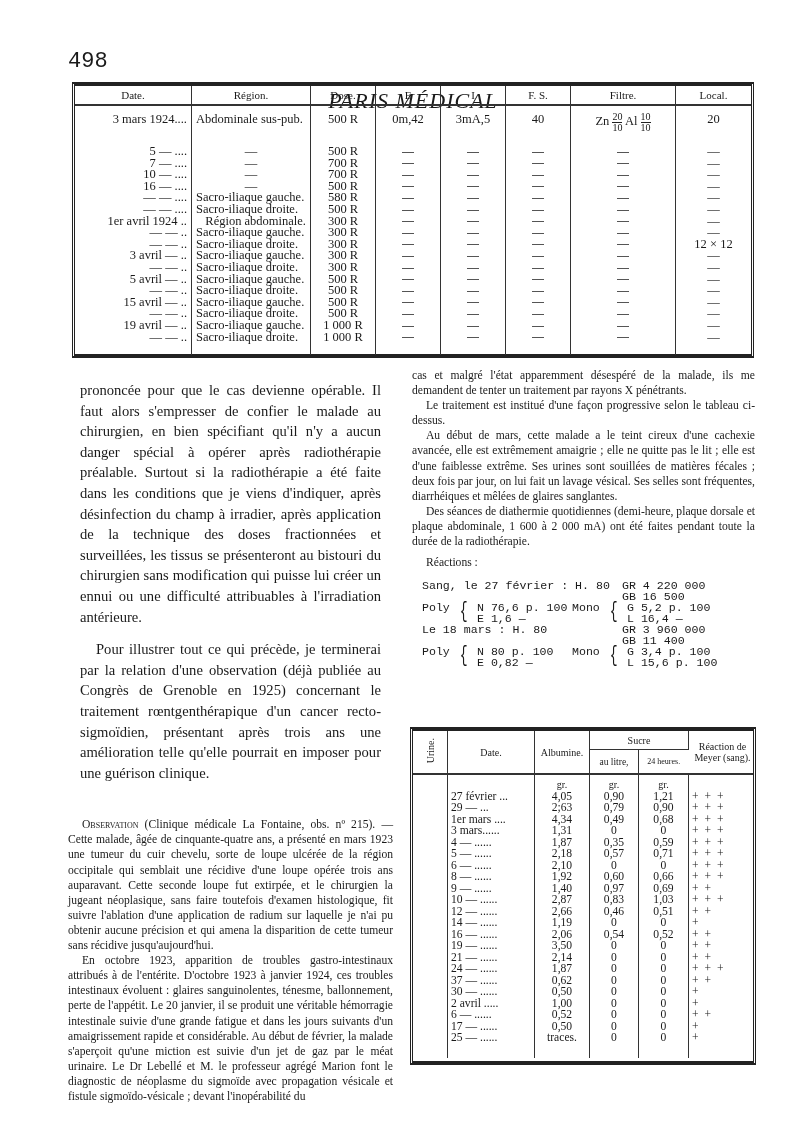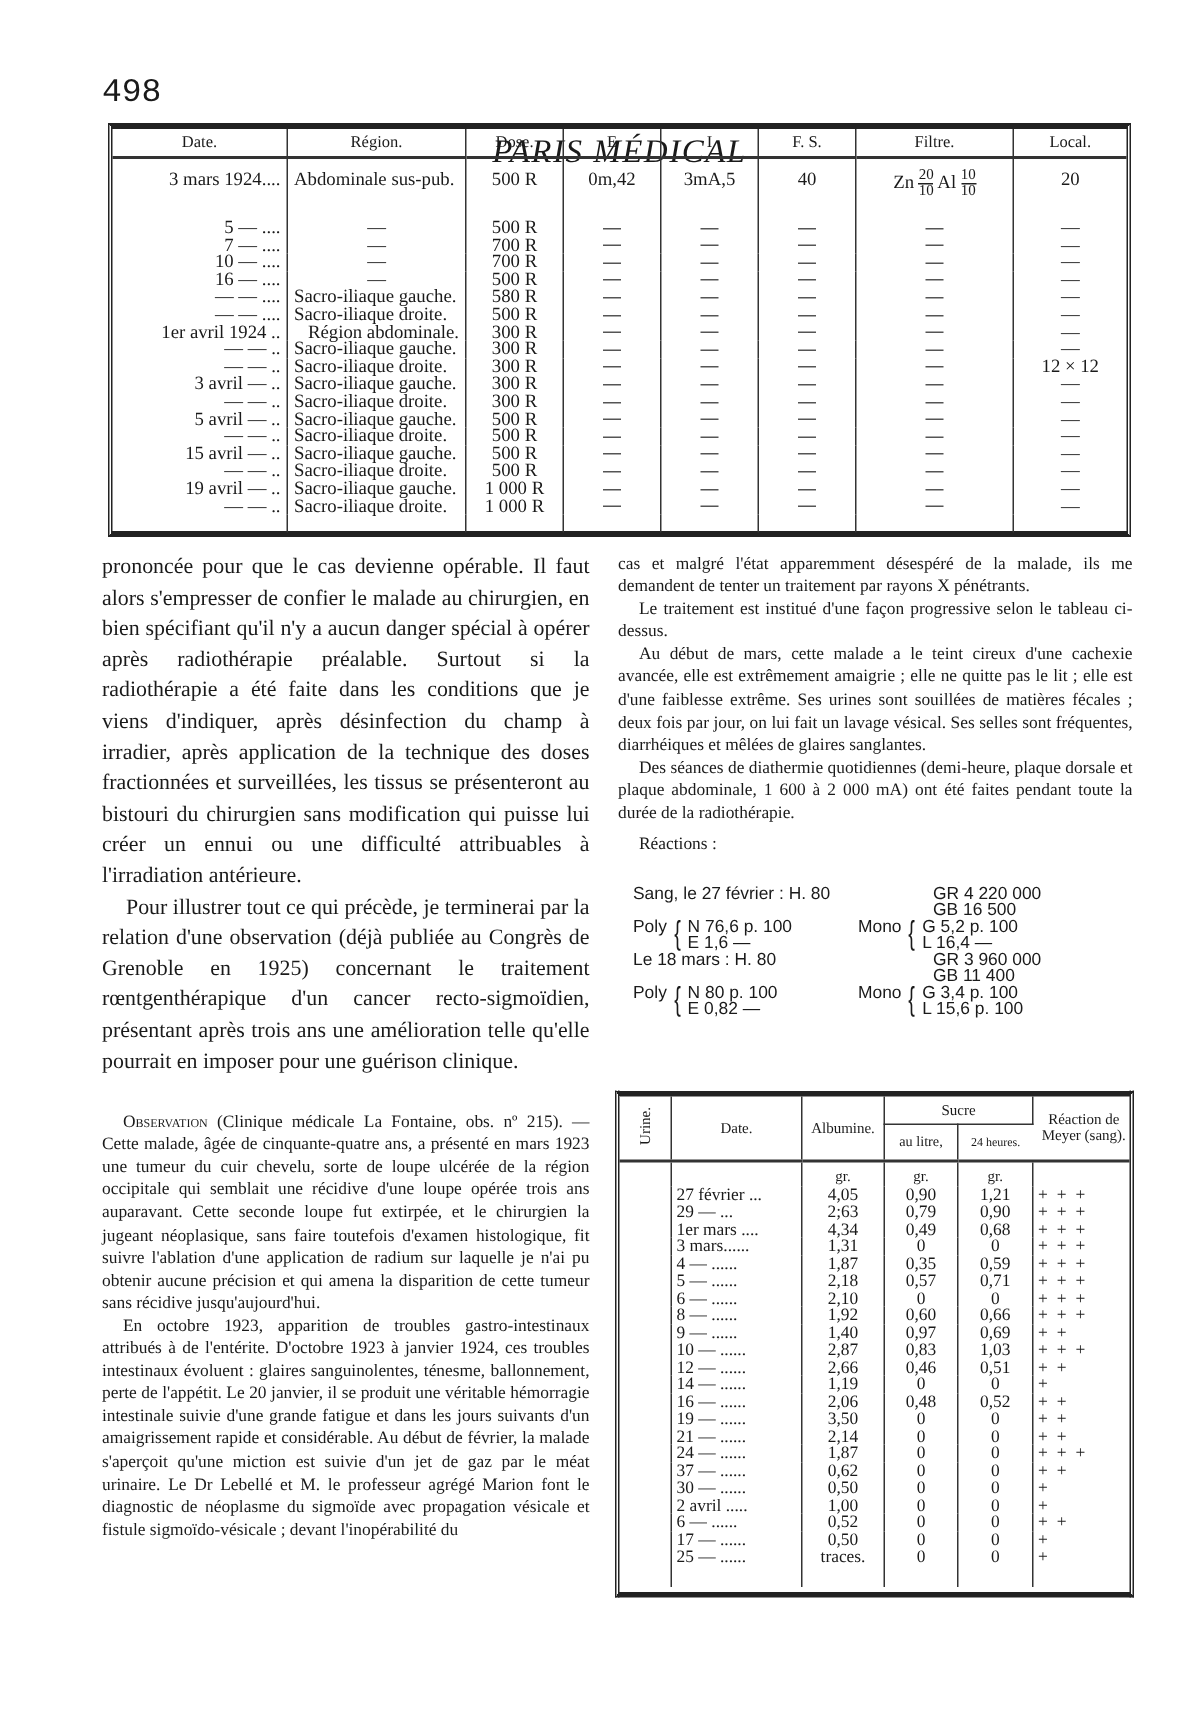--- a/index.html
+++ b/index.html
@@ -27,27 +27,27 @@
   .c-f { width:96px; text-align:center; }
   .c-l { text-align:center; }
   .dash { display:inline-block; width:12px; height:1px; background:#555; vertical-align:middle; }
   .frac { display:inline-block; vertical-align:middle; text-align:center; font-size:10px; line-height:10px; }
   .frac span { display:block; }
   .frac span:first-child { border-bottom:1px solid #222; }
 
   
   .colL { position:absolute; left:68px; top:368px; width:325px; }
   .colR { position:absolute; left:412px; top:368px; width:343px; }
-  .big { font-size:14.6px; line-height:20.6px; text-align:justify; margin:0; font-family:"Liberation Serif",serif; }
+  .big { font-size:14.6px; line-height:20.6px; text-align:justify; margin:12px; font-family:"Liberation Serif",serif; }
   .big.ind { text-indent:16px; }
   .small { font-size:11.6px; line-height:15.1px; text-align:justify; margin:0; font-family:"Liberation Serif",serif; }
   .small.ind { text-indent:14px; }
   .sc { font-variant:small-caps; }
 
-  .blood { font-family:Liberation Sans, sans-serif; font-size:11.6px; line-height:11px; position:relative; margin-top:20px; height:90px; }
+  .blood { font-family:Liberation Mono, monospace; font-size:11.6px; line-height:11px; position:relative; margin-top:10px; height:90px; }
   .blood .l { position:absolute; left:10px; }
   .blood .r { position:absolute; left:210px; }
   .brace { font-size:22px; line-height:20px; vertical-align:top; display:inline-block; transform:scaleX(0.6); }
 
   
   .ut { position:absolute; left:410px; top:727px; width:346px; height:338px;
         border:3px double #222; border-top:4px solid #222; border-bottom:4px solid #222; box-sizing:border-box; }
   .ut table { width:100%; border-collapse:collapse; font-family:"Liberation Serif",serif; font-size:11.6px; }
   .ut th { font-weight:normal; font-size:10px; border-right:1px solid #333; padding:0; vertical-align:middle; }
   .ut td { border-right:1px solid #333; padding:0 3px; line-height:11.5px; height:11.5px; white-space:nowrap; }
@@ -445,21 +445,21 @@
           <td class="u-date">14 — ......</td>
           <td class="u-alb">1,19</td>
           <td class="u-sl">0</td>
           <td class="u-sh">0</td>
           <td class="u-r">+</td>
         </tr>
         <tr>
           <td class="u-urine"></td>
           <td class="u-date">16 — ......</td>
           <td class="u-alb">2,06</td>
-          <td class="u-sl">0,48</td>
+          <td class="u-sl">0,54</td>
           <td class="u-sh">0,52</td>
           <td class="u-r">++</td>
         </tr>
         <tr>
           <td class="u-urine"></td>
           <td class="u-date">19 — ......</td>
           <td class="u-alb">3,50</td>
           <td class="u-sl">0</td>
           <td class="u-sh">0</td>
           <td class="u-r">++</td>

